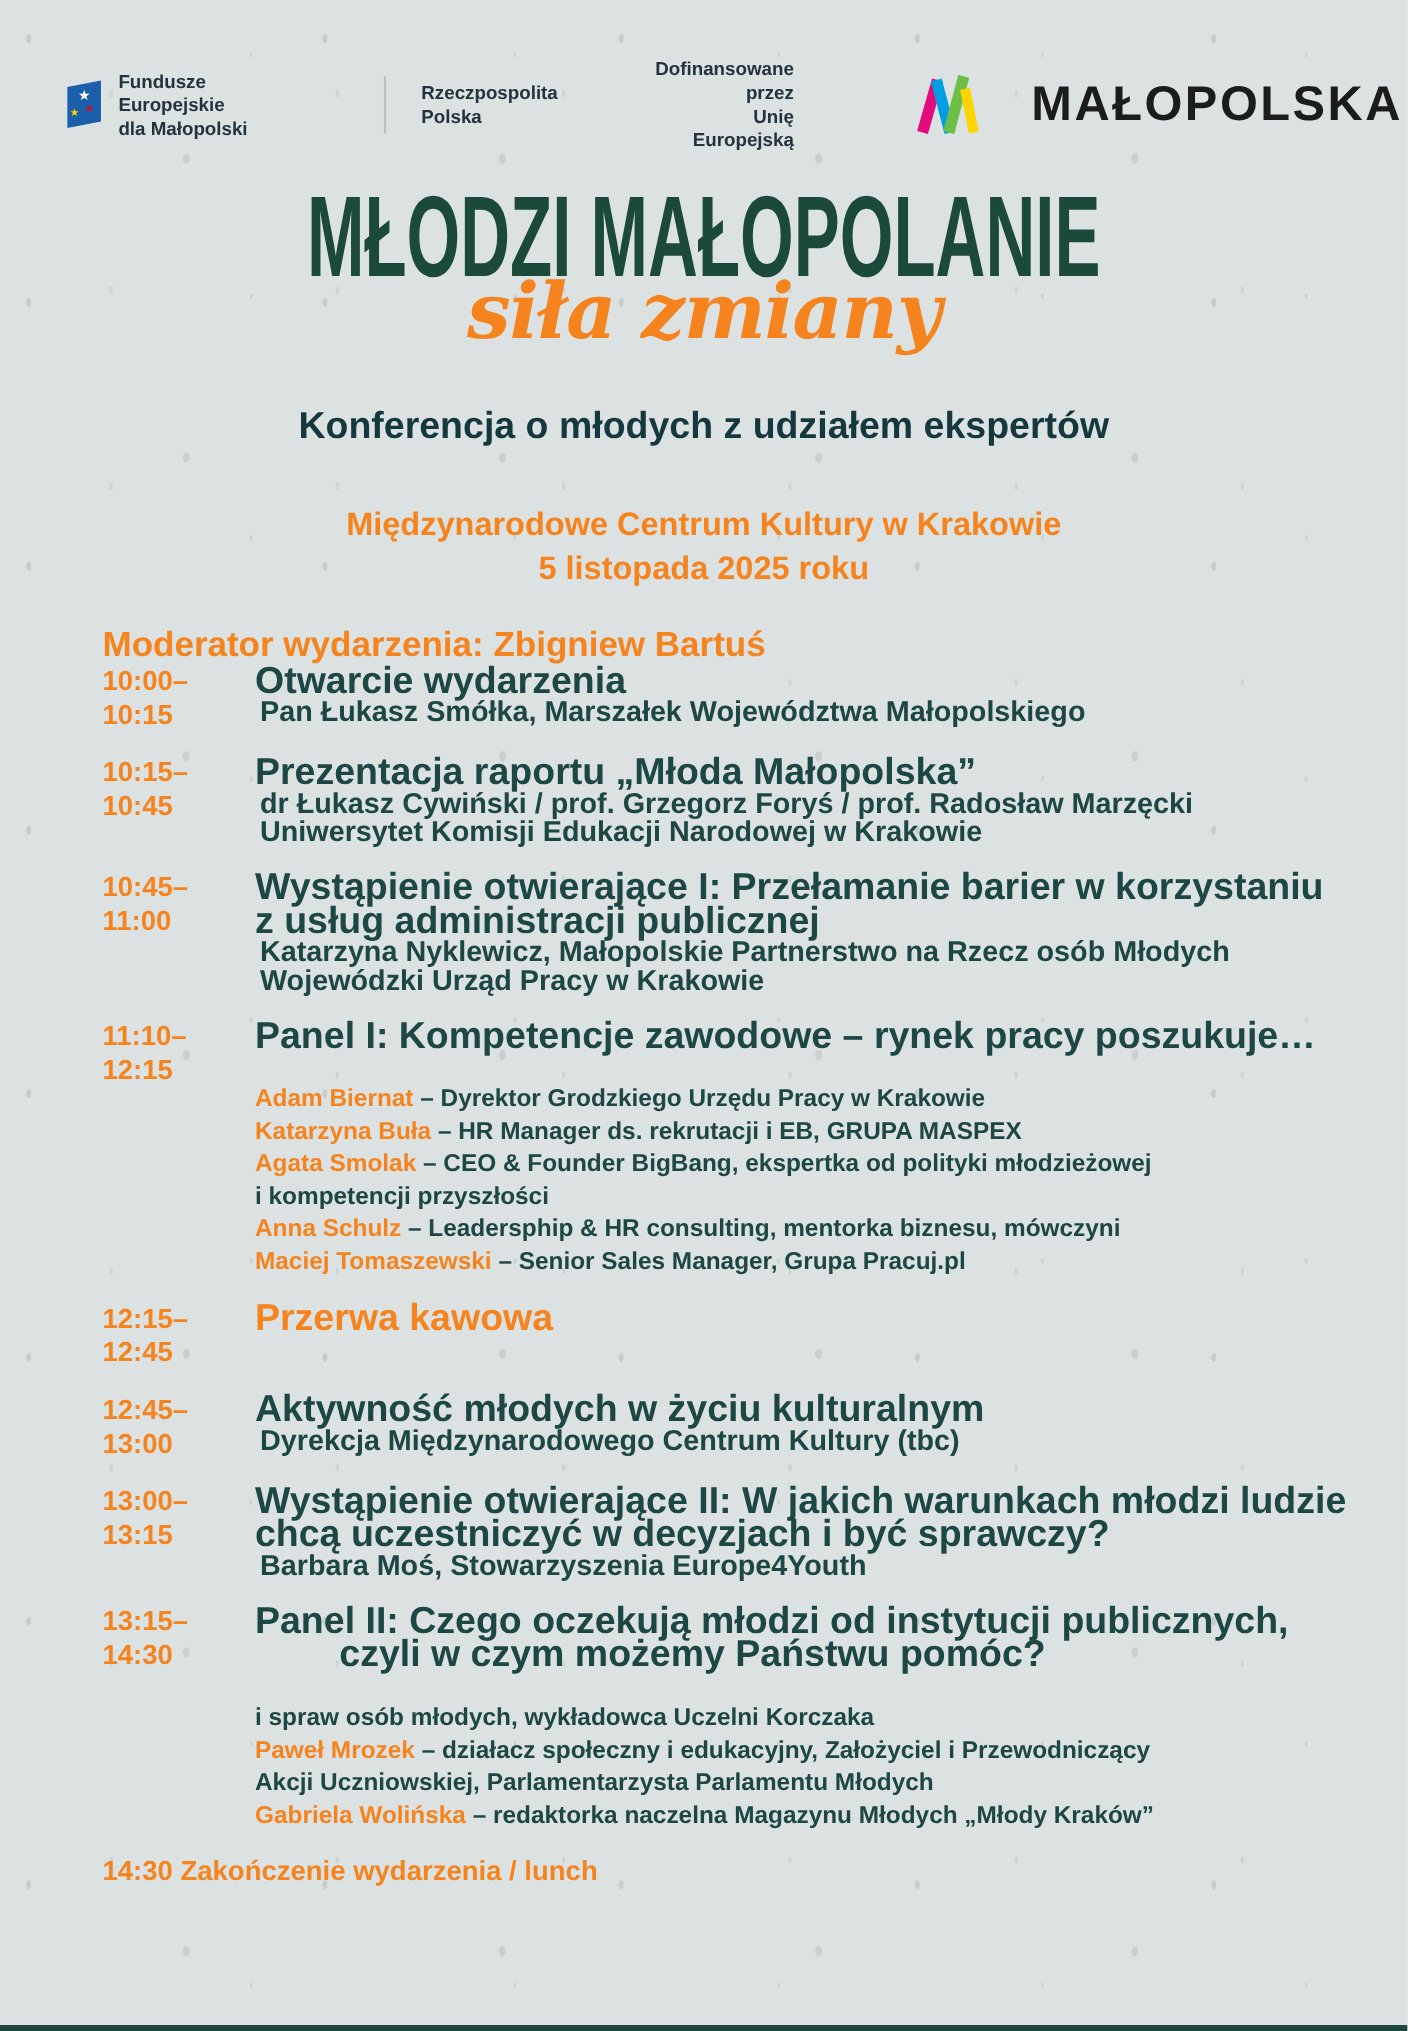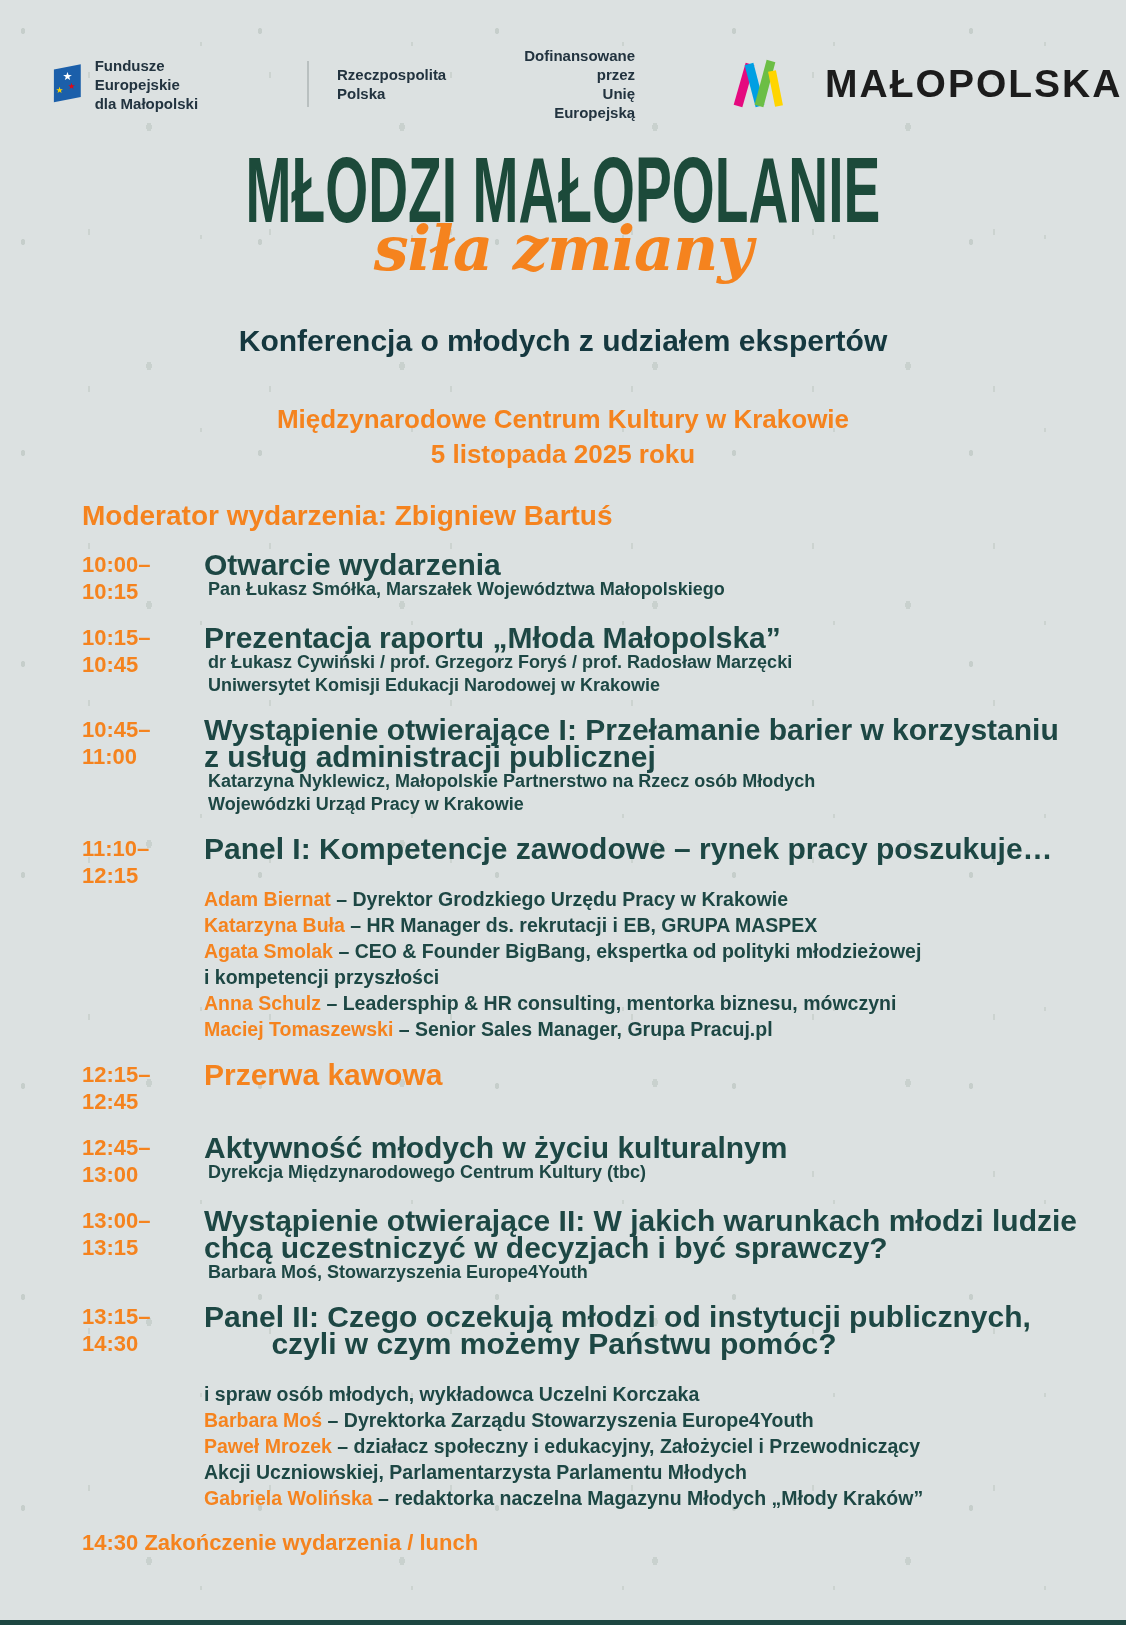--- a/index.html
+++ b/index.html
@@ -39,29 +39,29 @@
   .hero-script{position:absolute;top:212px;left:0;right:0;text-align:center;
     font-family:"DejaVu Serif", serif;font-style:italic;font-weight:bold;
     font-size:62px;color:#f5831e;letter-spacing:-1px;}
   .tagline{position:absolute;top:324px;left:0;right:0;text-align:center;
     font-size:30px;font-weight:bold;color:#15383f;}
   .venue{position:absolute;top:402px;left:0;right:0;text-align:center;
     font-size:26px;line-height:35px;font-weight:bold;color:#f5831e;}
   .moderator{position:absolute;top:500px;left:82px;
     font-size:28px;font-weight:bold;color:#f5831e;}
   
-  .agenda{position:absolute;top:551px;left:82px;right:44px;}
+  .agenda{position:absolute;top:531px;left:82px;right:44px;}
   .agenda-item{margin-bottom:19px;}
   .agenda-row{display:flex;align-items:flex-start;}
   .agenda-time{flex:0 0 122px;color:#f5831e;font-weight:bold;font-size:22px;line-height:27px;}
   .agenda-body{flex:1;min-width:0;}
   .agenda-title{color:#1d4744;font-weight:bold;font-size:30px;line-height:27px;}
   .agenda-title.highlight{color:#f5831e;}
   .agenda-title.center{text-align:center;max-width:700px;}
-  .agenda-detail{color:#1d4744;font-weight:bold;font-size:18px;line-height:23px;}
+  .agenda-detail{color:#1d4744;font-weight:bold;font-size:23px;line-height:23px;}
   .agenda-detail:first-of-type{margin-top:2px;}
   .item-detail-indent{padding-left:4px;}
   .panelists{margin-top:24px;max-width:720px;}
   .panelist-line{color:#1d4744;font-weight:bold;font-size:19.5px;line-height:26px;}
   .panelist-name{color:#f5831e;}
   .closing{color:#f5831e;font-weight:bold;font-size:22px;margin-top:9px;}
   .bottom-bar{position:absolute;left:0;right:0;bottom:0;height:5px;background:#1d4741;}
   svg text.star{font-size:6px;}
 </style>
 </head>
@@ -212,21 +212,20 @@
         </div>
       </div>
       <div class="agenda-item">
         <div class="agenda-row">
           <span class="agenda-time">13:15–14:30</span>
           <div class="agenda-body">
             <div class="agenda-title">Panel II: Czego oczekują młodzi od instytucji publicznych,</div>
             <div class="agenda-title center">czyli w czym możemy Państwu pomóc?</div>
             <div class="panelists">
               <div class="panelist-line">i spraw  osób młodych, wykładowca Uczelni Korczaka</div>
-              <div class="panelist-line"><span class="panelist-name">Barbara Moś</span><span class="panelist-desc"> – Dyrektorka Zarządu Stowarzyszenia Europe4Youth</span></div>
               <div class="panelist-line"><span class="panelist-name">Paweł Mrozek</span><span class="panelist-desc"> – działacz społeczny i edukacyjny, Założyciel i Przewodniczący</span></div>
               <div class="panelist-line">Akcji Uczniowskiej, Parlamentarzysta Parlamentu Młodych</div>
               <div class="panelist-line"><span class="panelist-name">Gabriela Wolińska</span><span class="panelist-desc"> – redaktorka naczelna Magazynu Młodych „Młody Kraków”</span></div>
             </div>
           </div>
         </div>
       </div>
       <div class="closing">14:30 Zakończenie wydarzenia / lunch</div>
     </div>
 

